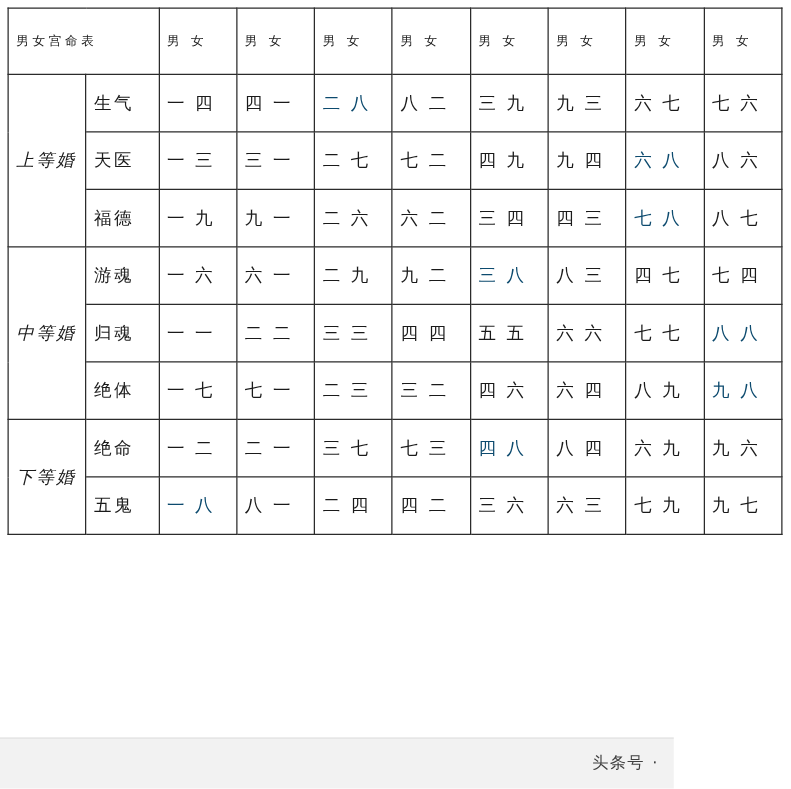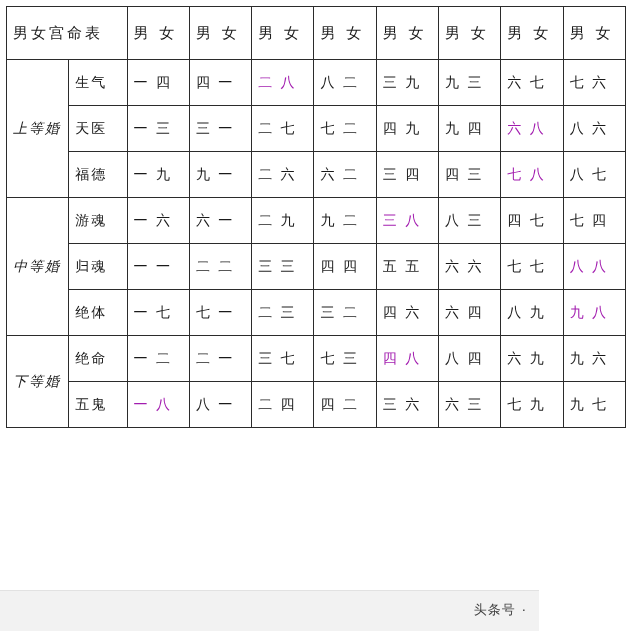--- a/index.html
+++ b/index.html
@@ -44,40 +44,40 @@
     text-align: left;
     vertical-align: middle;
     padding: 0 6px;
     height: 45px;
     letter-spacing: 2px;
     color: #1a1a1a;
     background: #fff;
   }
   table.matrix thead th {
     height: 52px;
-    font-size: 15px;
+    font-size: 10px;
     letter-spacing: 3px;
   }
   .col-grade { width: 62px; }
   .col-name  { width: 58px; }
   .col-pair  { width: 62px; }
   .grade-cell {
     text-align: left;
     letter-spacing: 1px;
     font-size: 14px;
     padding-left: 4px;
     font-style: italic;
   }
   .name-cell {
     letter-spacing: 2px;
     padding-left: 5px;
     margin-left: 24px;
   }
   .val { color: #1a1a1a; }
-  .val.red { color: #a21caf; }
+  .val.red { color: #0c4a6e; }
   .hdr-first { letter-spacing: 2px; padding-left: 6px; }
   .thick-top td, .thick-top th { border-top: 2px solid #1d1d1d; }
   .footer {
     position: absolute;
     left: 0;
     bottom: 0;
     width: 539px;
     height: 40px;
     background: #f2f2f2;
     border-top: 1px solid #e2e2e2;

